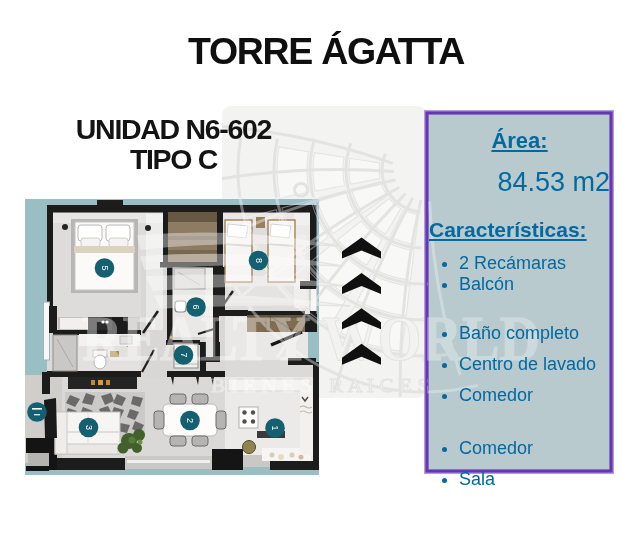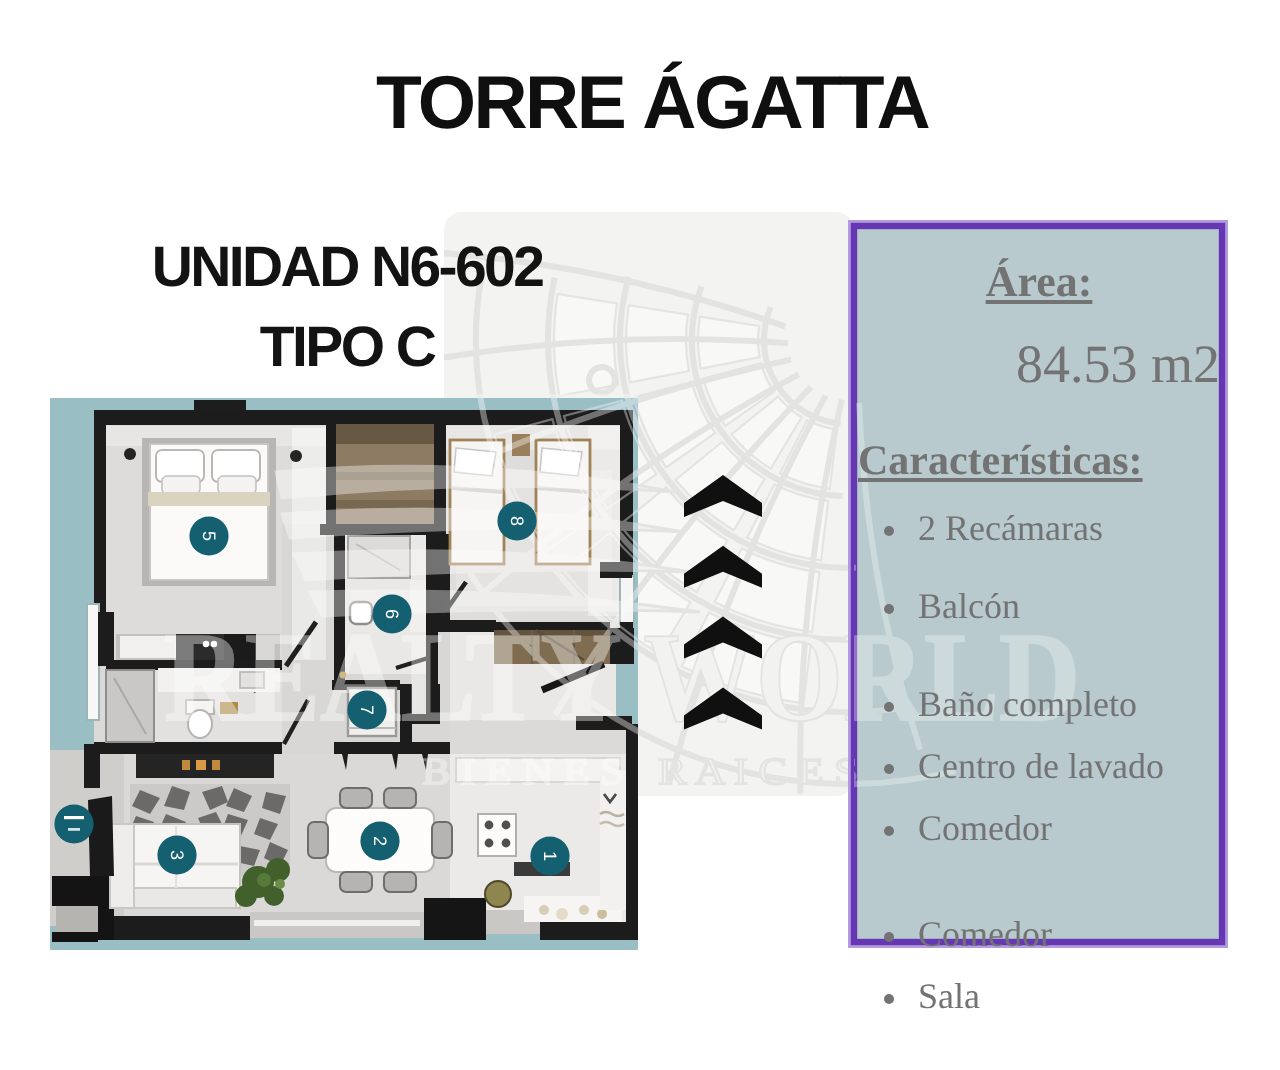--- a/index.html
+++ b/index.html
@@ -7,21 +7,21 @@
        font-family:"Liberation Sans",sans-serif;}
   .abs{position:absolute;}
 </style>
 </head>
 <body>
 
 <div class="abs" style="z-index:5;left:6px;top:30px;width:640px;text-align:center;
   font-weight:bold;font-size:37.5px;letter-spacing:-1.3px;color:#0f0f0f;">TORRE&nbsp;ÁGATTA</div>
 
 <div class="abs" style="z-index:5;left:0;top:113.5px;width:347px;text-align:center;
-  font-weight:bold;font-size:28.5px;letter-spacing:-1.3px;line-height:40px;color:#131313;">UNIDAD N6-602<br>TIPO C</div>
+  font-weight:bold;font-size:28.5px;letter-spacing:-1.3px;line-height:30px;color:#131313;">UNIDAD N6-602<br>TIPO C</div>
 
 <svg class="abs" style="left:0;top:0;" width="640" height="535" viewBox="0 0 640 535">
   <defs>
     <g id="wmPetals">
       <g stroke-width="1.1">
         <path d="M418.5 214.7 L414.9 244.4 A75 75 0 0 1 390.0 236.8 L403.6 210.1 A45 45 0 0 0 418.5 214.7 Z"></path>
         <path d="M400.8 208.6 L385.4 234.3 A75 75 0 0 1 365.7 217.2 L389.0 198.3 A45 45 0 0 0 400.8 208.6 Z"></path>
         <path d="M387.1 195.8 L362.6 213.0 A75 75 0 0 1 351.6 189.4 L380.5 181.6 A45 45 0 0 0 387.1 195.8 Z"></path>
         <path d="M379.8 178.6 L350.4 184.3 A75 75 0 0 1 349.9 158.3 L379.6 163.0 A45 45 0 0 0 379.8 178.6 Z"></path>
         <path d="M414.1 250.4 L410.5 280.2 A111 111 0 0 1 373.6 268.9 L387.2 242.2 A81 81 0 0 0 414.1 250.4 Z"></path>
@@ -433,32 +433,32 @@
 
   <g>
     <rect x="427" y="113" width="184" height="358" fill="none" stroke="#b49ade" stroke-width="6"></rect>
     <rect x="427" y="113" width="184" height="358" fill="#b8cacd" stroke="#6537b2" stroke-width="3.2"></rect>
     <g clip-path="url(#clipBox)" opacity="0.3">
       <use href="#wmBase" style="fill:#ffffff;stroke:#ffffff;"></use>
     </g>
   </g>
 </svg>
 
-<div class="abs" style="left:429px;top:113px;width:181px;color:#737373;font-family:Liberation Serif, serif;">
+<div class="abs" style="left:429px;top:113px;width:181px;color:#0369a1;">
 
   <div style="text-align:center;margin-top:15px;font-size:22px;font-weight:bold;
     text-decoration:underline;">Área:</div>
 
   <div style="text-align:right;margin-top:13px;font-size:27px;">84.53 m2</div>
 
   <div style="text-align:left;margin-top:20px;font-size:21px;font-weight:bold;
     text-decoration:underline;">Características:</div>
 
   <ul style="margin:10.5px 0 0 0;padding-left:30px;font-size:18px;">
-    <li style="margin-bottom:18px;">2 Recámaras</li>
+    <li style="margin-bottom:0;">2 Recámaras</li>
     <li style="margin-bottom:28px;">Balcón</li>
     <li style="margin-bottom:10px;">Baño completo</li>
     <li style="margin-bottom:10px;">Centro de lavado</li>
     <li style="margin-bottom:10px;">Comedor</li>
     <li style="margin-bottom:10px;margin-top:32px;">Comedor</li>
     <li>Sala</li>
   </ul>
 </div>
 
 </body></html>

